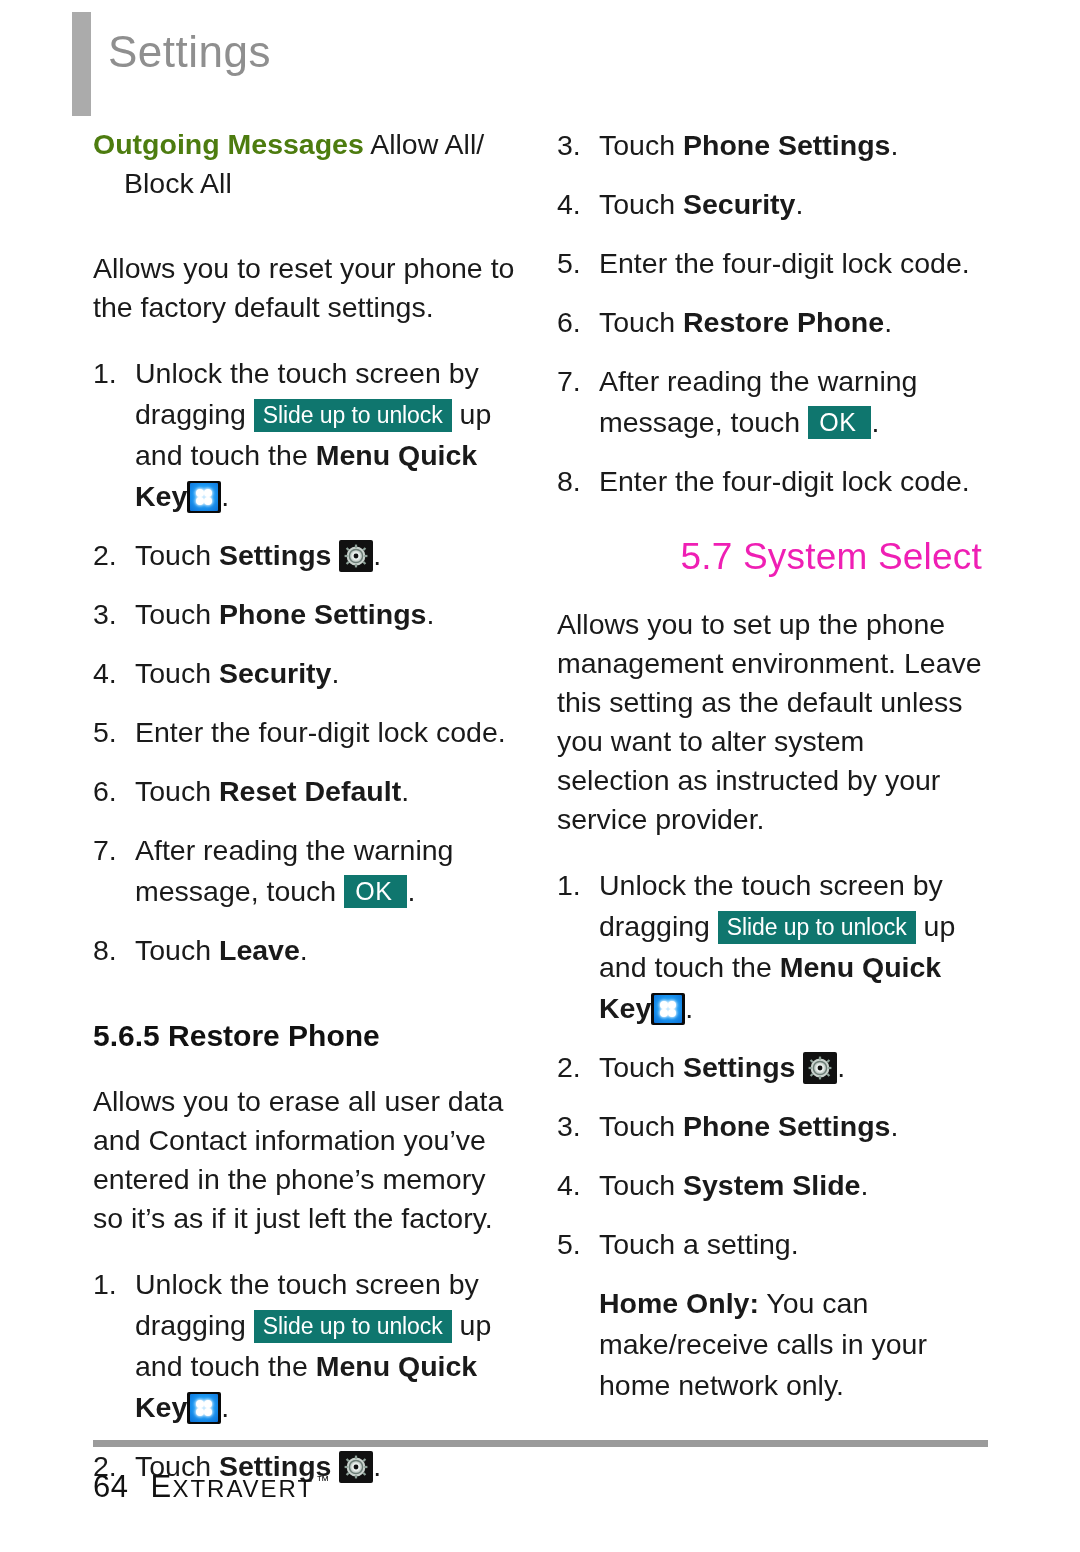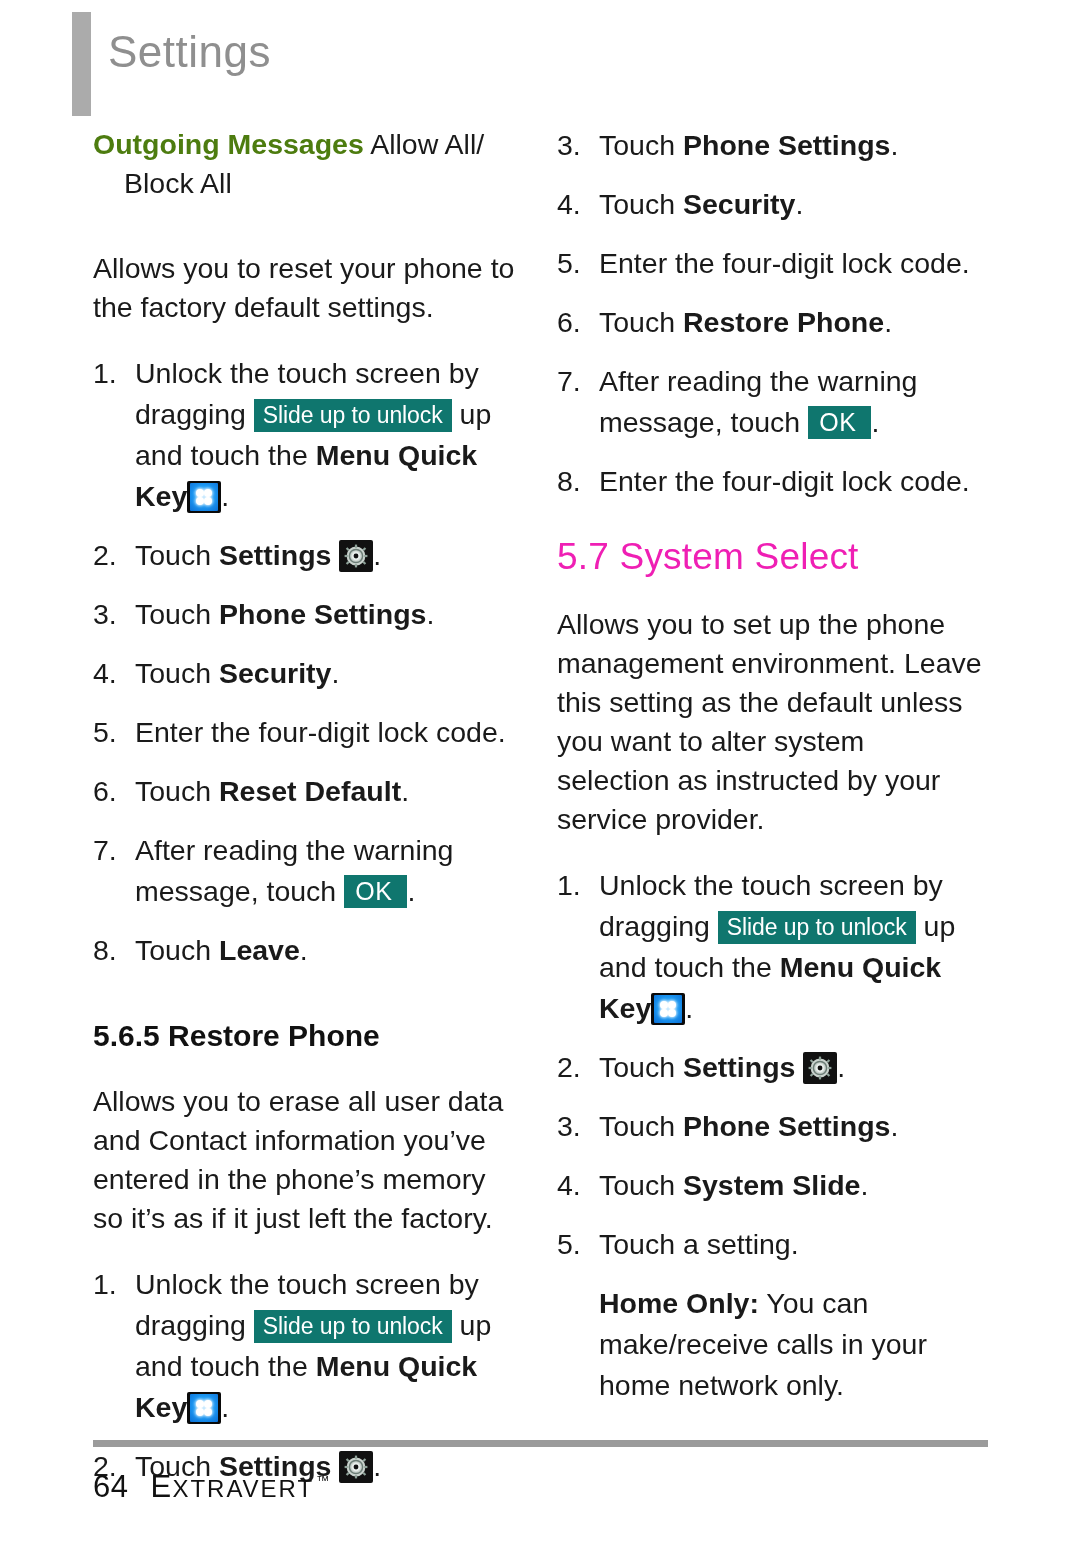--- a/index.html
+++ b/index.html
@@ -78,20 +78,21 @@
     line-height: 1.1;
     color: #111111;
   }
   h2.chapter-head {
     font-size: 37px;
     font-weight: 400;
     color: #ef1fb4;
     margin: 0 0 26px 0;
     line-height: 1.15;
     letter-spacing: 0.2px;
+    text-align: right;
   }
 
   
   ol.steps {
     list-style: none;
     margin: 0;
     padding: 0;
   }
   ol.steps li {
     position: relative;

